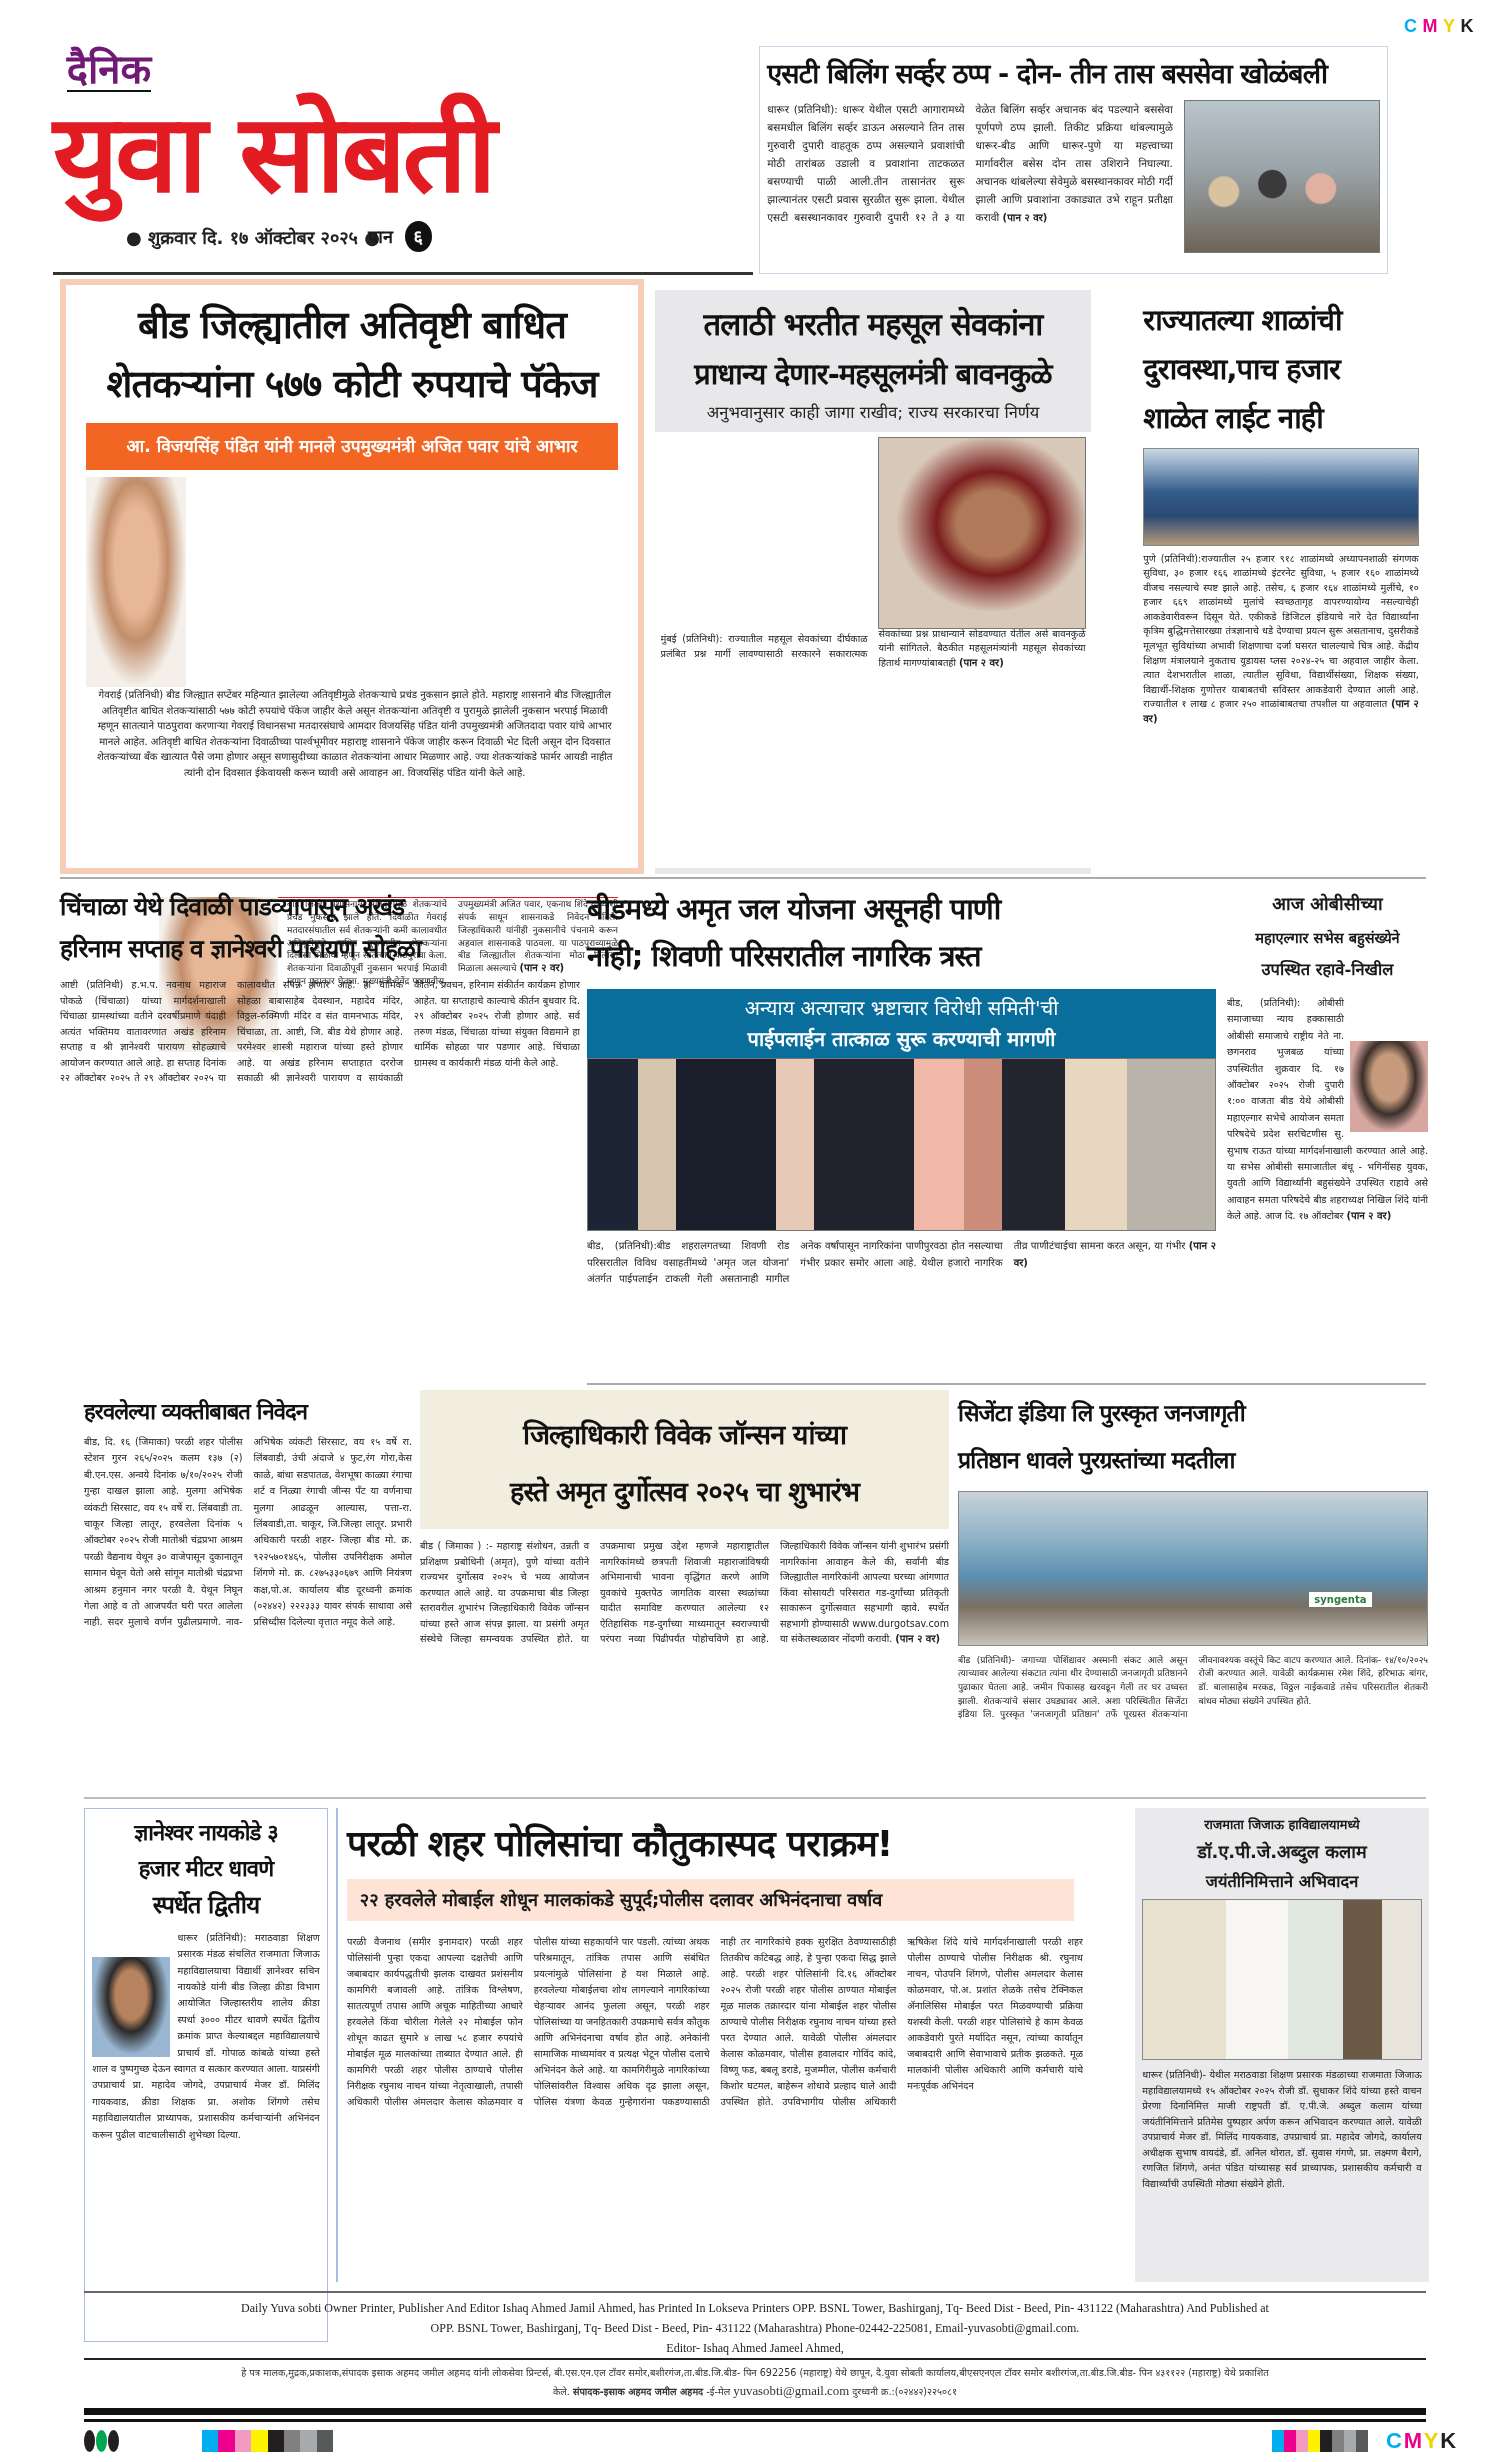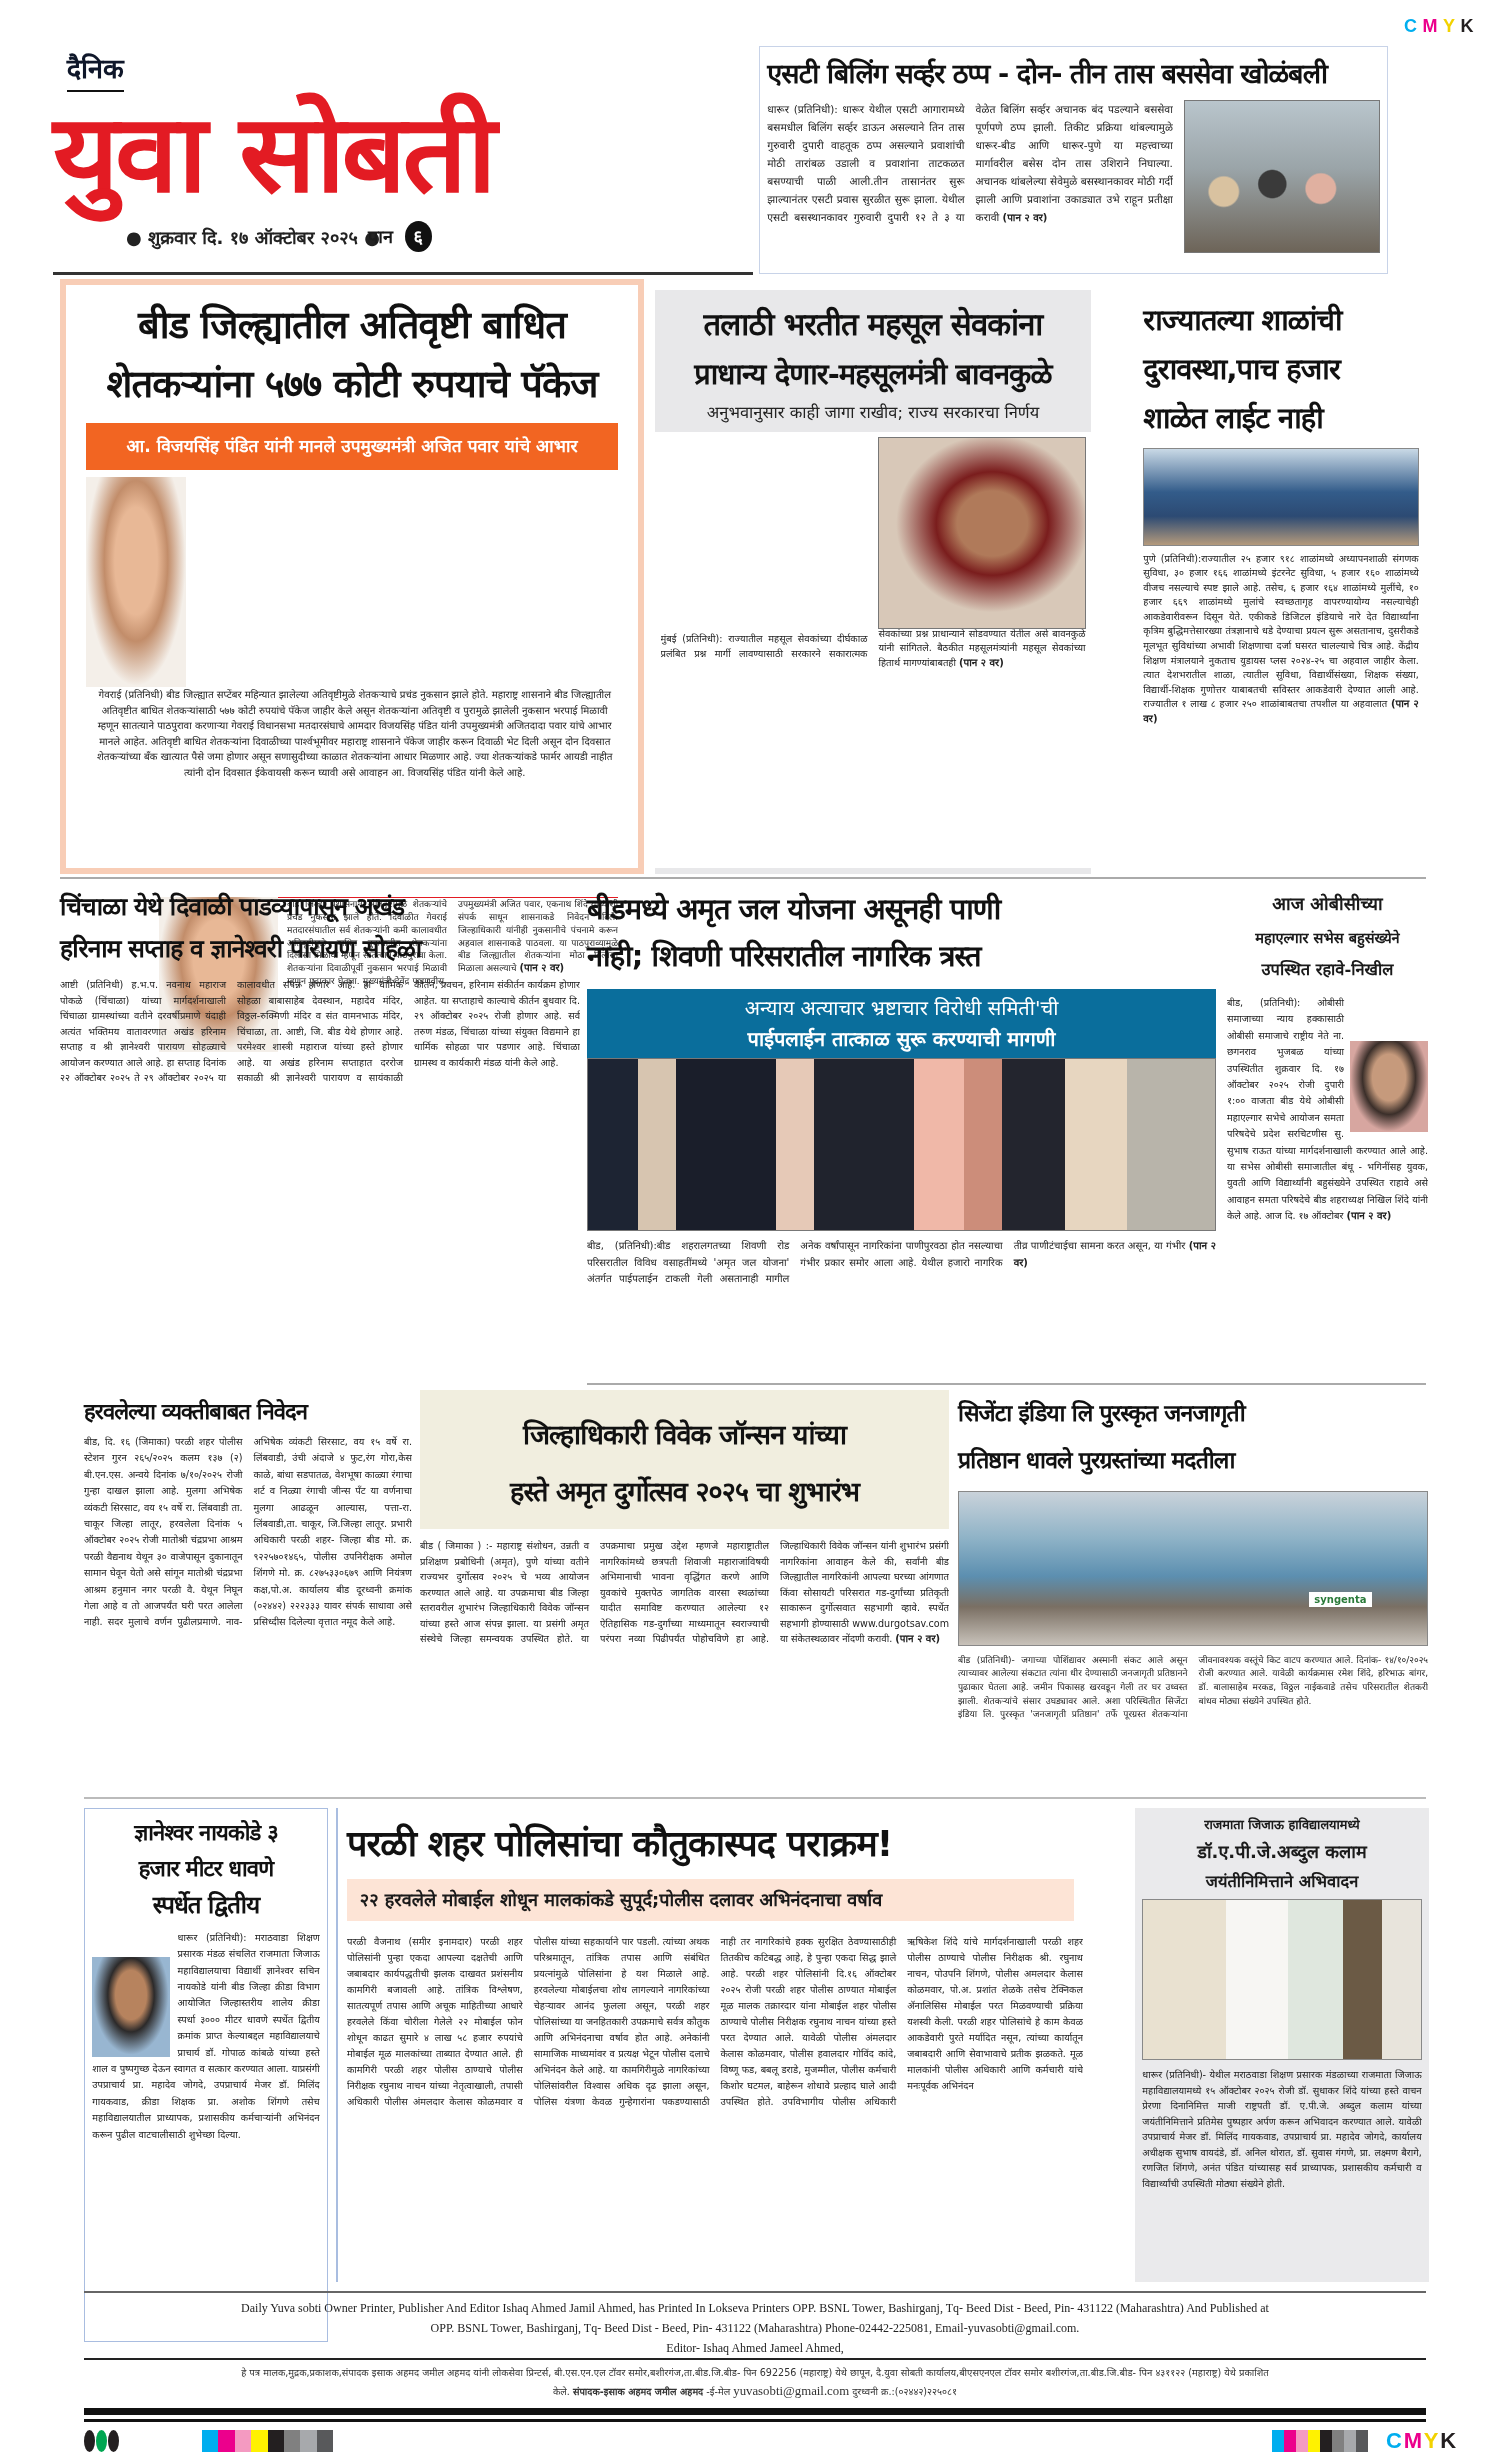--- a/index.html
+++ b/index.html
@@ -22,21 +22,21 @@
   .cont { font-weight: bold; font-size: 10px; }
 </style>
 </head>
 <body>
 
 <div class="abs" style="left:1404px;top:16.4px;font-weight:bold;font-size:18px;letter-spacing:5.5px;font-family:'Liberation Sans',sans-serif;">
   <span style="color:#00aeef">C</span><span style="color:#ec008c">M</span><span style="color:#f2d200">Y</span><span style="color:#231f20">K</span>
 </div>
 
 <div class="abs" style="left:53px;top:46px;width:702px;height:228px;">
-  <div style="position:absolute;left:13.7px;top:1.8px;font-size:27px;font-weight:bold;color:#0f172a;font-family:'DejaVu Sans',sans-serif;border-bottom:2.7px solid #111;line-height:42px;">दैनिक</div>
+  <div style="position:absolute;left:13.7px;top:1.8px;font-size:40px;font-weight:bold;color:#701a75;font-family:'DejaVu Sans',sans-serif;border-bottom:2.7px solid #111;line-height:42px;">दैनिक</div>
   <div style="position:absolute;left:0;top:44px;font-size:108px;font-weight:bold;color:#e31b23;font-family:'DejaVu Sans',sans-serif;letter-spacing:-3.6px;line-height:128px;transform:scaleX(1.05);transform-origin:left;">युवा सोबती</div>
   <div style="position:absolute;left:73px;top:179px;font-size:18px;font-weight:bold;color:#222;">
     <span>● </span><span>शुक्रवार दि. १७ ऑक्टोबर २०२५</span><span> ●</span>
   </div>
   <div style="position:absolute;left:315px;top:175px;font-size:18px;font-weight:bold;">
     <span>पान</span>
     <span style="display:inline-block;width:27px;height:31px;border-radius:50%;background:#111;color:#fff;text-align:center;line-height:31px;margin-left:5.5px;">६</span>
   </div>
   <div class="rule" style="position:absolute;left:0;top:226px;width:700px;height:2.7px;background:#333;"></div>
 </div>

